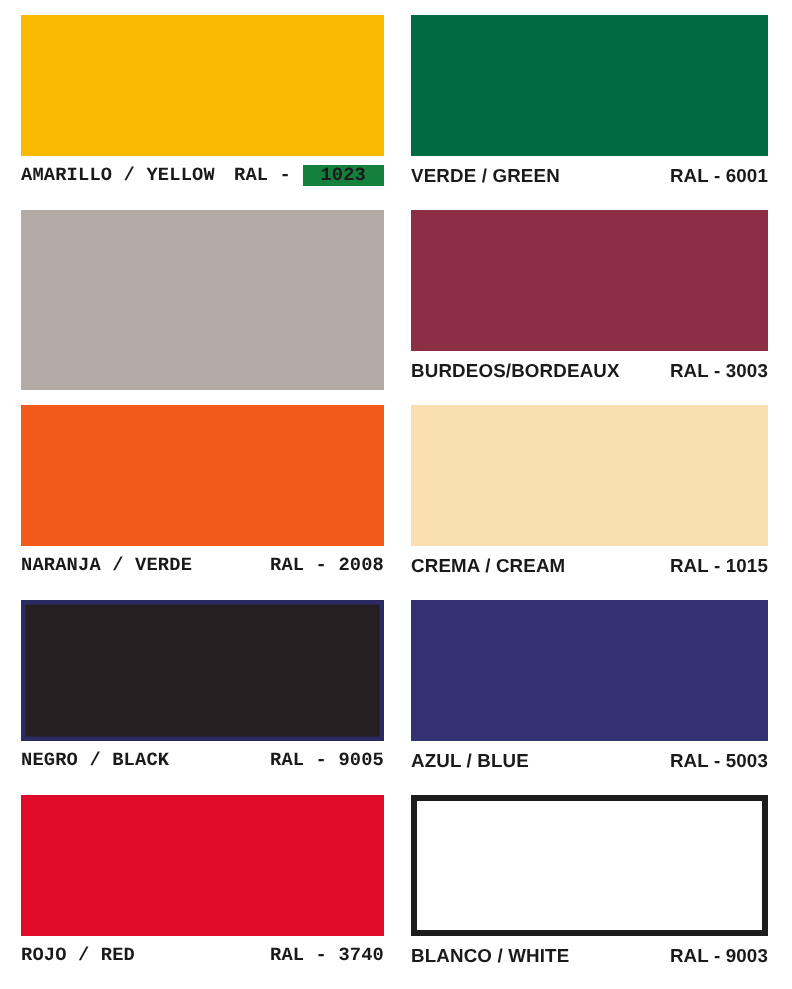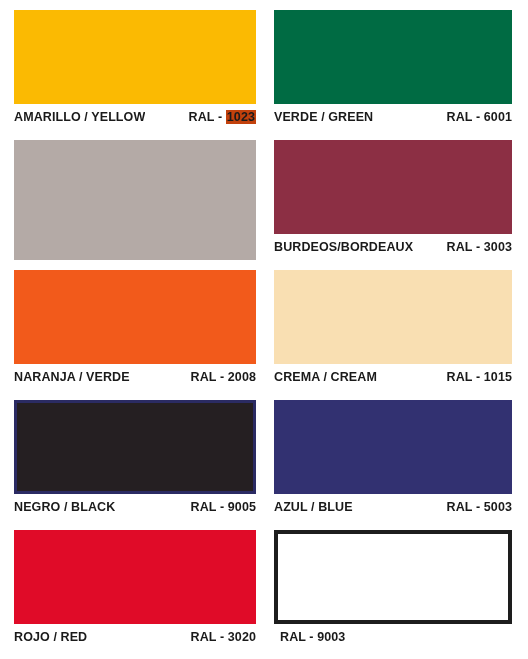--- a/index.html
+++ b/index.html
@@ -23,21 +23,21 @@
     box-sizing: border-box;
   }
 
   .swatch-cell {
     position: relative;
     box-sizing: border-box;
     display: flex;
     flex-direction: column;
   }
   
-  .col-left  { padding: 0 8px 0 14px; }
+  .col-left  { padding: 0 8px 0 14px; font-family: Liberation Mono, monospace; }
   .col-right { padding: 0 16px 0 10px; }
 
   .swatch-chip {
     flex: 1 1 auto;
     margin-top: 10px;
     box-sizing: border-box;
     width: 100%;
   }
   .swatch-chip.bordered-dark {
     border: 3px solid #2b2b63;
@@ -60,22 +60,22 @@
   }
   .swatch-name {
     flex: 0 1 auto;
     overflow: hidden;
   }
   .swatch-ral {
     flex: 0 0 auto;
     padding-left: 6px;
   }
   .ral-code.selected {
-    background: #c2410c;
-    padding: 0 1px;
+    background: #15803d;
+    padding: 0 12px;
   }
 </style>
 </head>
 <body>
 
 <div id="color-chart">
     <div class="swatch-cell col-left">
       <div class="swatch-chip" style="background: rgb(251, 186, 2);"></div>
       <div class="swatch-label">
         <span class="swatch-name">AMARILLO / YELLOW</span>
@@ -124,22 +124,23 @@
       <div class="swatch-chip" style="background: rgb(50, 49, 113);"></div>
       <div class="swatch-label">
         <span class="swatch-name">AZUL / BLUE</span>
         <span class="swatch-ral"><span>RAL - </span><span class="ral-code">5003</span></span>
       </div>
     </div>
     <div class="swatch-cell col-left">
       <div class="swatch-chip" style="background: rgb(224, 11, 40);"></div>
       <div class="swatch-label">
         <span class="swatch-name">ROJO / RED</span>
-        <span class="swatch-ral"><span>RAL - </span><span class="ral-code">3020</span></span>
+        <span class="swatch-ral"><span>RAL - </span><span class="ral-code">3740</span></span>
       </div>
     </div>
     <div class="swatch-cell col-right">
       <div class="swatch-chip bordered-black" style="border-color: rgb(29, 29, 29); background: rgb(255, 255, 255);"></div>
       <div class="swatch-label">
+        <span class="swatch-name">BLANCO / WHITE</span>
         <span class="swatch-ral"><span>RAL - </span><span class="ral-code">9003</span></span>
       </div>
     </div>
   </div>
 
 </body></html>

